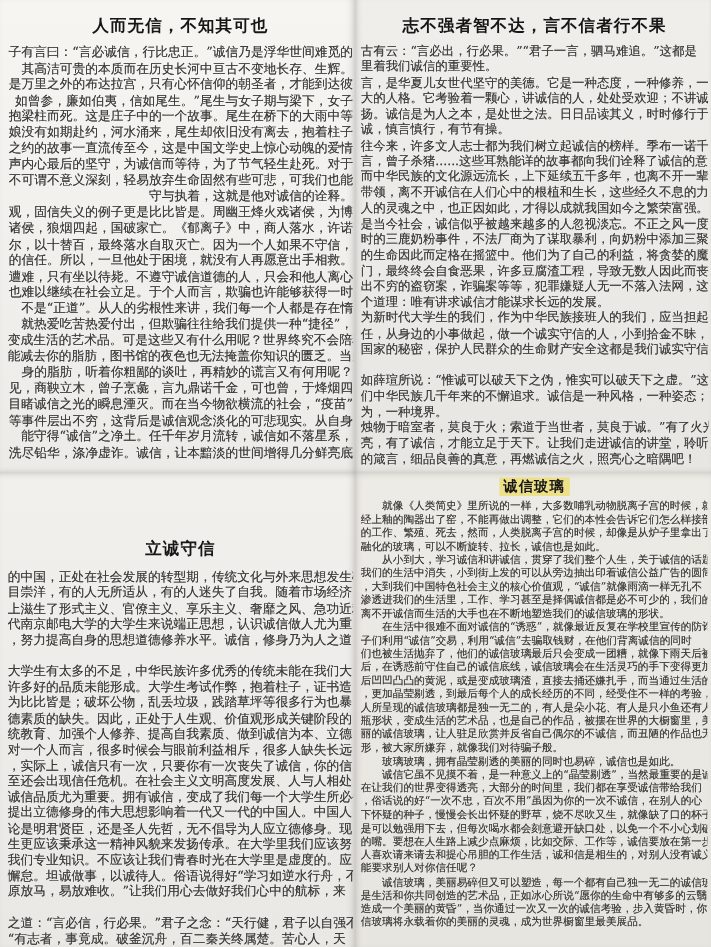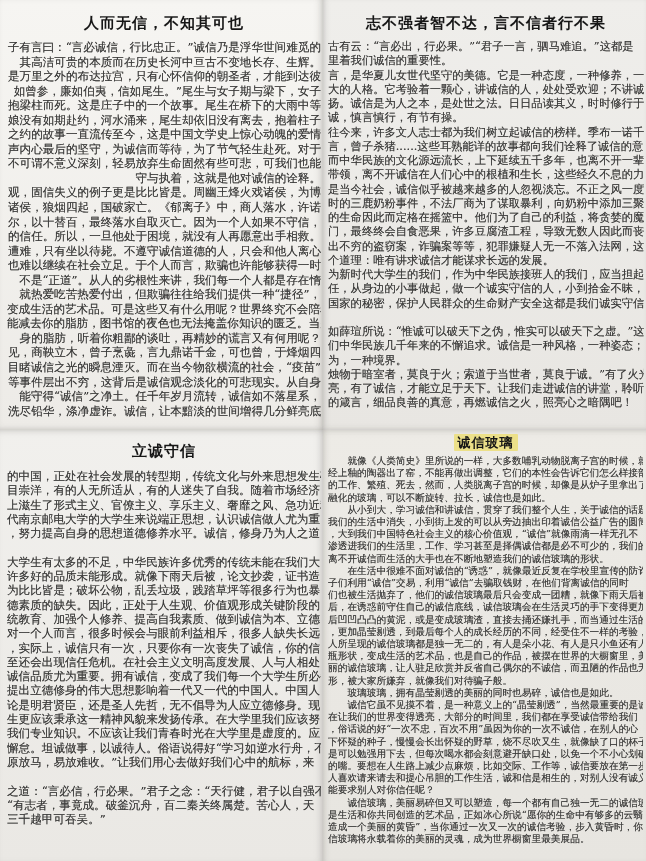--- a/index.html
+++ b/index.html
@@ -41,21 +41,21 @@
     box-shadow: inset 5px 0 7px -5px rgba(110,108,104,.38), inset 0 5px 7px -5px rgba(120,118,114,.3);
   }
   .title {
     text-align: center;
     font-weight: bold;
     color: #161616;
     white-space: nowrap;
     letter-spacing: 1px;
   }
   .q1 .title, .q2 .title { font-size: 15px; line-height: 20px; margin-bottom: 7px; }
-  .q3 .title { font-size: 15px; line-height: 20px; margin-bottom: 8px; }
+  .q3 .title { font-size: 15px; line-height: 20px; margin-bottom: 8px; margin-top: 48px; }
   .q4 .title { font-size: 13px; line-height: 17px; margin-bottom: 4px; }
   .title .hl { display: inline-block; padding: 0 4px; border-radius: 1px; }
   .body .line {
     white-space: nowrap;
     overflow: hidden;
     text-shadow: 0 0 0.5px rgba(70,68,64,.7);
   }
   .q1 .body .line { font-size: 11.6px; line-height: 14.55px; text-align: right; }
   .q2 .body .line { font-size: 11.3px; line-height: 14.25px; }
   .q3 .body .line { font-size: 11.6px; line-height: 14.3px; }
@@ -104,20 +104,21 @@
         <div class="line">古有云：“言必出，行必果。”“君子一言，驷马难追。”这都是</div>
         <div class="line">里着我们诚信的重要性。</div>
         <div class="line">言，是华夏儿女世代坚守的美德。它是一种态度，一种修养，一</div>
         <div class="line">大的人格。它考验着一颗心，讲诚信的人，处处受欢迎；不讲诚信</div>
         <div class="line">扬。诚信是为人之本，是处世之法。日日品读其义，时时修行于身</div>
         <div class="line">诚，慎言慎行，有节有操。</div>
         <div class="line">往今来，许多文人志士都为我们树立起诚信的榜样。季布一诺千金</div>
         <div class="line">言，曾子杀猪......这些耳熟能详的故事都向我们诠释了诚信的意</div>
         <div class="line">而中华民族的文化源远流长，上下延续五千多年，也离不开一辈</div>
         <div class="line">带领，离不开诚信在人们心中的根植和生长，这些经久不息的力量</div>
+        <div class="line">人的灵魂之中，也正因如此，才得以成就我国如今之繁荣富强。</div>
         <div class="line">是当今社会，诚信似乎被越来越多的人忽视淡忘。不正之风一度盛</div>
         <div class="line">时的三鹿奶粉事件，不法厂商为了谋取暴利，向奶粉中添加三聚氰</div>
         <div class="line">的生命因此而定格在摇篮中。他们为了自己的利益，将贪婪的魔爪</div>
         <div class="line">门，最终终会自食恶果，许多豆腐渣工程，导致无数人因此而丧生</div>
         <div class="line">出不穷的盗窃案，诈骗案等等，犯罪嫌疑人无一不落入法网，这</div>
         <div class="line">个道理：唯有讲求诚信才能谋求长远的发展。</div>
         <div class="line">为新时代大学生的我们，作为中华民族接班人的我们，应当担起重</div>
         <div class="line">任，从身边的小事做起，做一个诚实守信的人，小到拾金不昧，信</div>
         <div class="line">国家的秘密，保护人民群众的生命财产安全这都是我们诚实守信</div>
         <div class="line">&nbsp;</div>
@@ -133,21 +134,21 @@
   <div class="quad q3">
     <div class="title">立诚守信</div>
     <div class="body">
         <div class="line">的中国，正处在社会发展的转型期，传统文化与外来思想发生碰</div>
         <div class="line">目崇洋，有的人无所适从，有的人迷失了自我。随着市场经济</div>
         <div class="line">上滋生了形式主义、官僚主义、享乐主义、奢靡之风、急功近利</div>
         <div class="line">代南京邮电大学的大学生来说端正思想，认识诚信做人尤为重</div>
         <div class="line">，努力提高自身的思想道德修养水平。诚信，修身乃为人之道</div>
         <div class="line">&nbsp;</div>
         <div class="line">大学生有太多的不足，中华民族许多优秀的传统未能在我们大</div>
-        <div class="line">许多好的品质未能形成。就像下雨天后被，论文抄袭，证书造</div>
+        <div class="line">许多好的品质未能形成。大学生考试作弊，抱着柱子，证书造</div>
         <div class="line">为比比皆是；破坏公物，乱丢垃圾，践踏草坪等很多行为也暴</div>
         <div class="line">德素质的缺失。因此，正处于人生观、价值观形成关键阶段的</div>
         <div class="line">统教育、加强个人修养、提高自我素质、做到诚信为本、立德</div>
         <div class="line">对一个人而言，很多时候会与眼前利益相斥，很多人缺失长远</div>
         <div class="line">，实际上，诚信只有一次，只要你有一次丧失了诚信，你的信</div>
         <div class="line">至还会出现信任危机。在社会主义文明高度发展、人与人相处</div>
         <div class="line">诚信品质尤为重要。拥有诚信，变成了我们每一个大学生所必备</div>
         <div class="line">提出立德修身的伟大思想影响着一代又一代的中国人。中国人</div>
         <div class="line">论是明君贤臣，还是圣人先哲，无不倡导为人应立德修身。现</div>
         <div class="line">生更应该秉承这一精神风貌来发扬传承。在大学里我们应该努</div>

